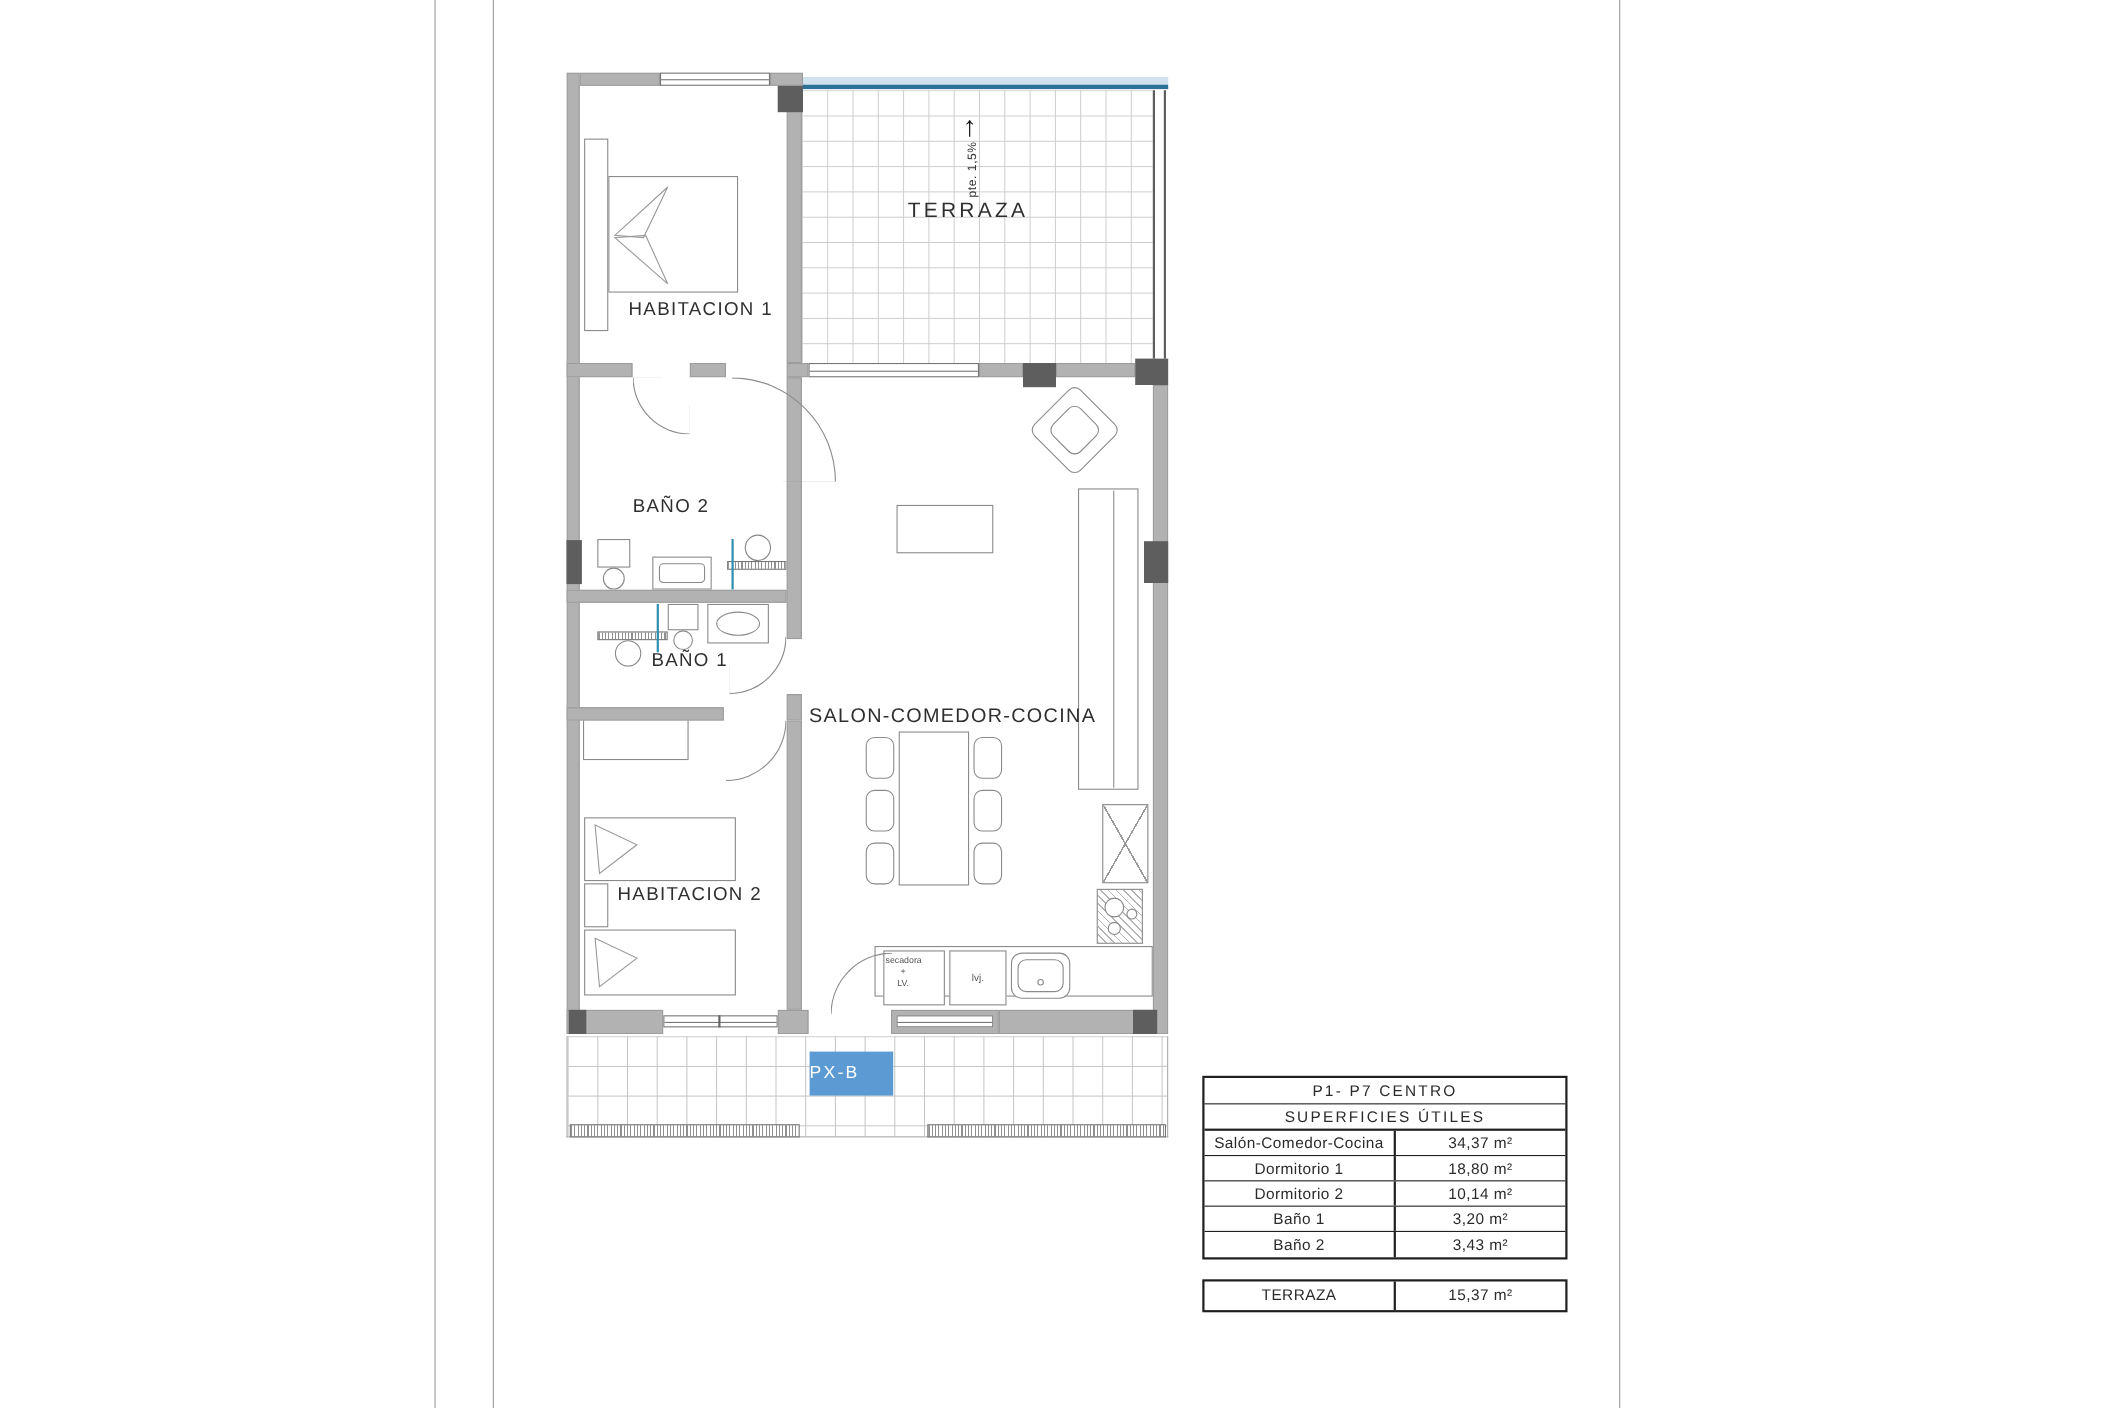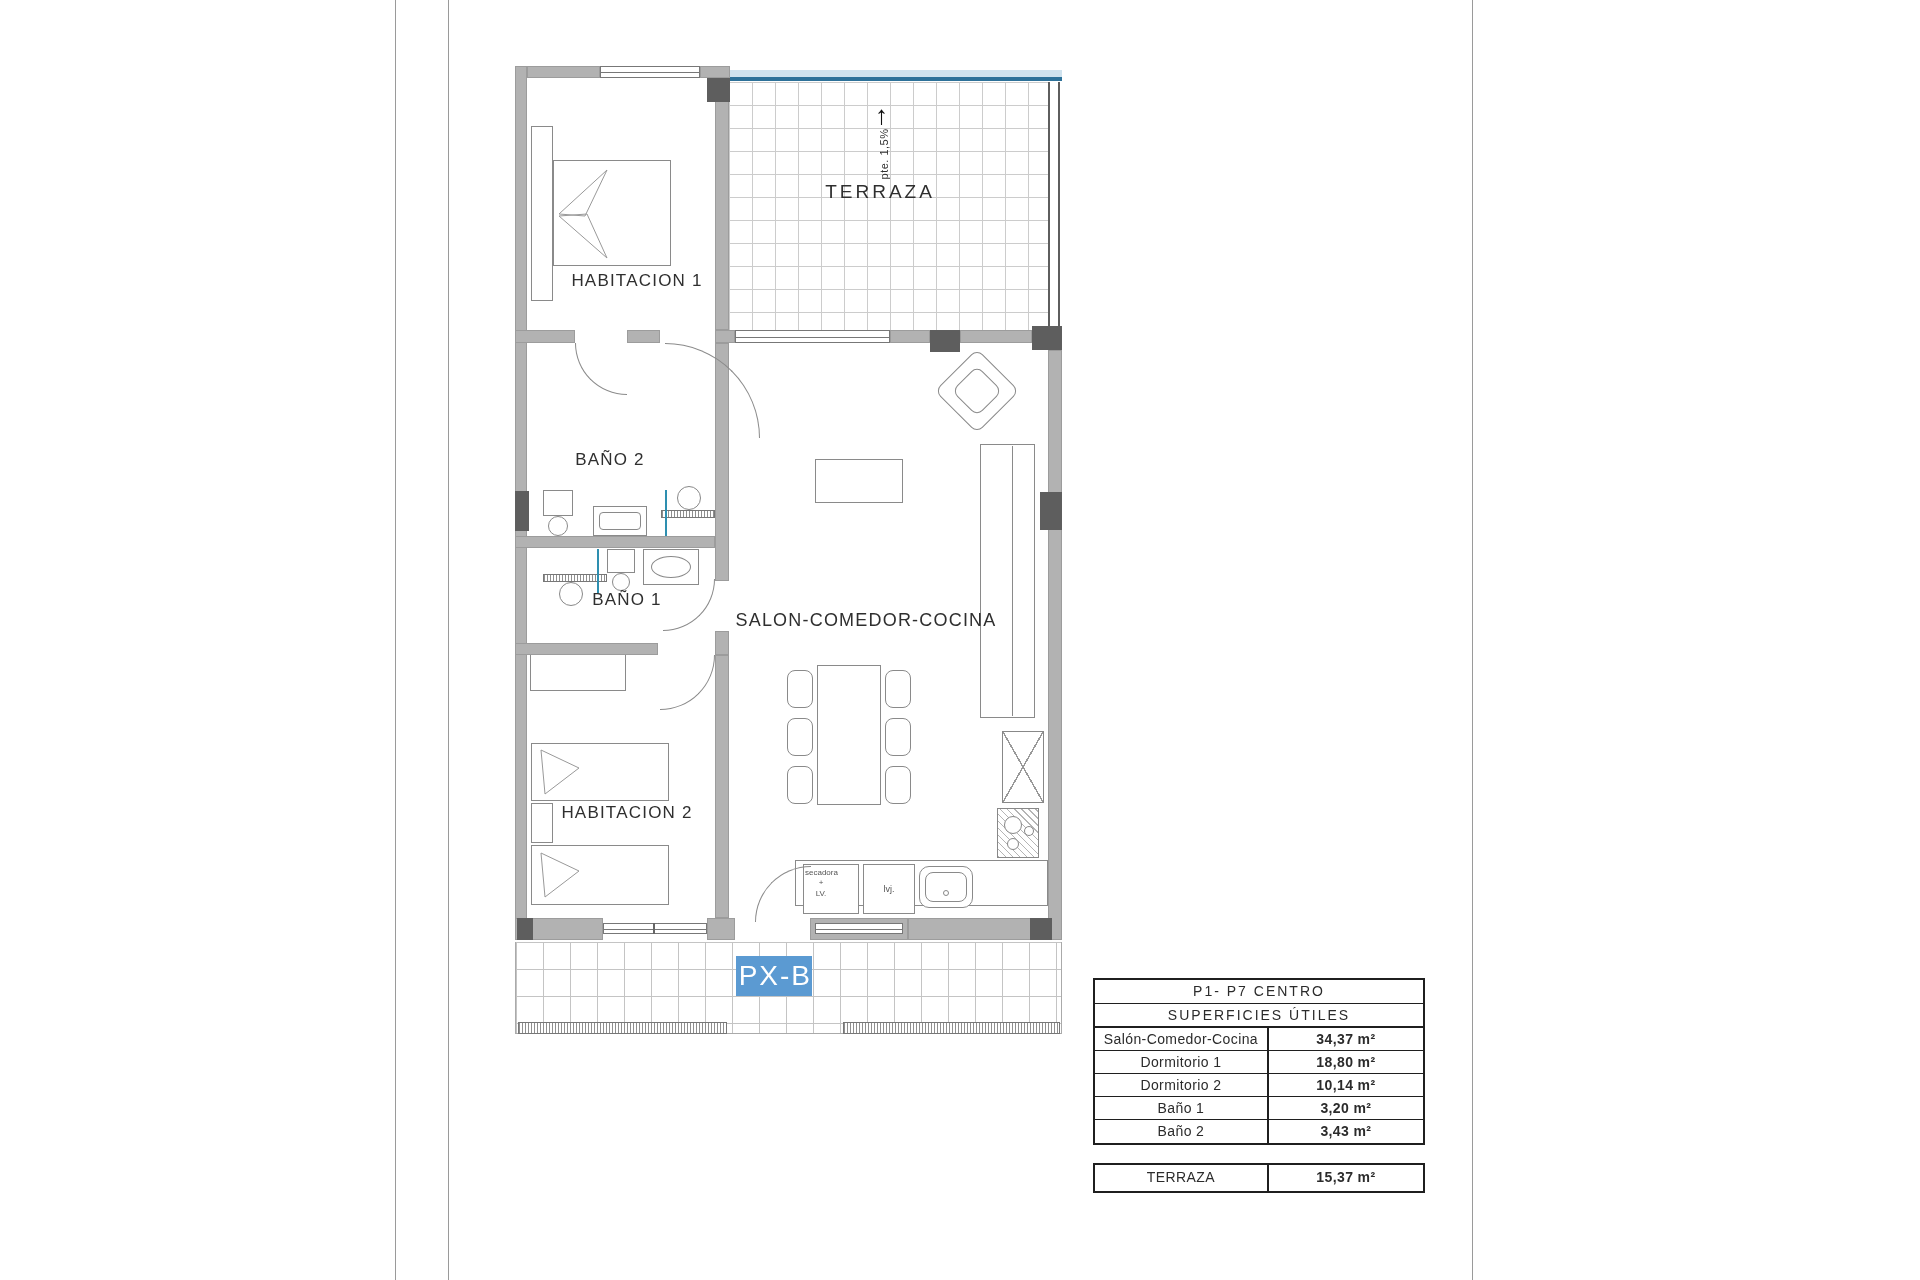--- a/index.html
+++ b/index.html
@@ -37,30 +37,30 @@
   .rot45 { transform:rotate(45deg); border-radius:8px; }
 
   .rlabel { position:absolute; transform:translate(-50%,-50%); font-size:17px; letter-spacing:1.2px; color:#2f2f2f; white-space:nowrap; }
   .rlabel.big { font-size:18px; }
   .rlabel.terr { font-size:19px; letter-spacing:3px; }
   .slope { position:absolute; transform:translate(-50%,-50%) rotate(-90deg); font-size:11px; color:#2f2f2f; white-space:nowrap; letter-spacing:0.5px; }
   .uparrow { position:absolute; font-size:26px; font-weight:bold; color:#111; line-height:1; }
   .tinytxt { position:absolute; font-size:8px; color:#555; text-align:center; line-height:1.3; }
 
   .px-badge { position:absolute; left:736px; top:956px; width:76px; height:40px; background:#5b9ad2; color:#fff;
-    display:flex; align-items:center; justify-content:flex-end; font-size:28px; letter-spacing:2px; }
+    display:flex; align-items:center; justify-content:flex-start; font-size:16px; letter-spacing:2px; }
 
   
   .tbl { position:absolute; border:2px solid #1f1f1f; background:#fff; color:#2b2b2b; font-size:14px; width:332px; }
   .t-title { height:24px; line-height:22px; text-align:center; border-bottom:1px solid #1f1f1f; letter-spacing:2px; font-size:14px; }
   .t-title.thick { border-bottom-width:2px; }
   .t-row { display:flex; height:23px; line-height:22px; border-bottom:1px solid #1f1f1f; }
   .t-row:last-child { border-bottom:none; }
   .t-label { width:53%; text-align:center; border-right:2px solid #1f1f1f; letter-spacing:0.4px; }
-  .t-val { flex:1; text-align:center; letter-spacing:0.4px;font-weight:bold; }
+  .t-val { flex:1; text-align:center; letter-spacing:0.4px; }
 </style>
 </head>
 <body>
 
 <div class="page">
 
   <div class="vrule" style="left:395px"></div>
   <div class="vrule" style="left:448px"></div>
   <div class="vrule" style="left:1472px"></div>
 
@@ -178,21 +178,21 @@
     <div class="arc br" style="left:145px;top:589px;width:55px;height:55px"></div>
     <div class="arc tl" style="left:240px;top:800px;width:56px;height:56px"></div>
 
     <div class="rlabel" style="left:122px;top:215px">HABITACION 1</div>
     <div class="rlabel terr" style="left:365px;top:126px">TERRAZA</div>
     <div class="uparrow" style="left:360px;top:36px">↑</div>
     <div class="slope" style="left:369px;top:88px">pte. 1,5%</div>
     <div class="rlabel" style="left:95px;top:394px">BAÑO 2</div>
     <div class="rlabel" style="left:112px;top:534px">BAÑO 1</div>
     <div class="rlabel" style="left:112px;top:747px">HABITACION 2</div>
-    <div class="rlabel big" style="left:351px;top:554px">SALON-COMEDOR-COCINA</div>
+    <div class="rlabel big" style="left:351px;top:585px">SALON-COMEDOR-COCINA</div>
   </div>
 
   <div class="tiles-p" style="left:515px;top:942px;width:547px;height:92px"></div>
   <div class="hatch" style="position:absolute;left:518px;top:1022px;width:209px;height:12px"></div>
   <div class="hatch" style="position:absolute;left:843px;top:1022px;width:217px;height:12px"></div>
 
   <div class="px-badge">
     <span>PX-B</span>
   </div>
 

